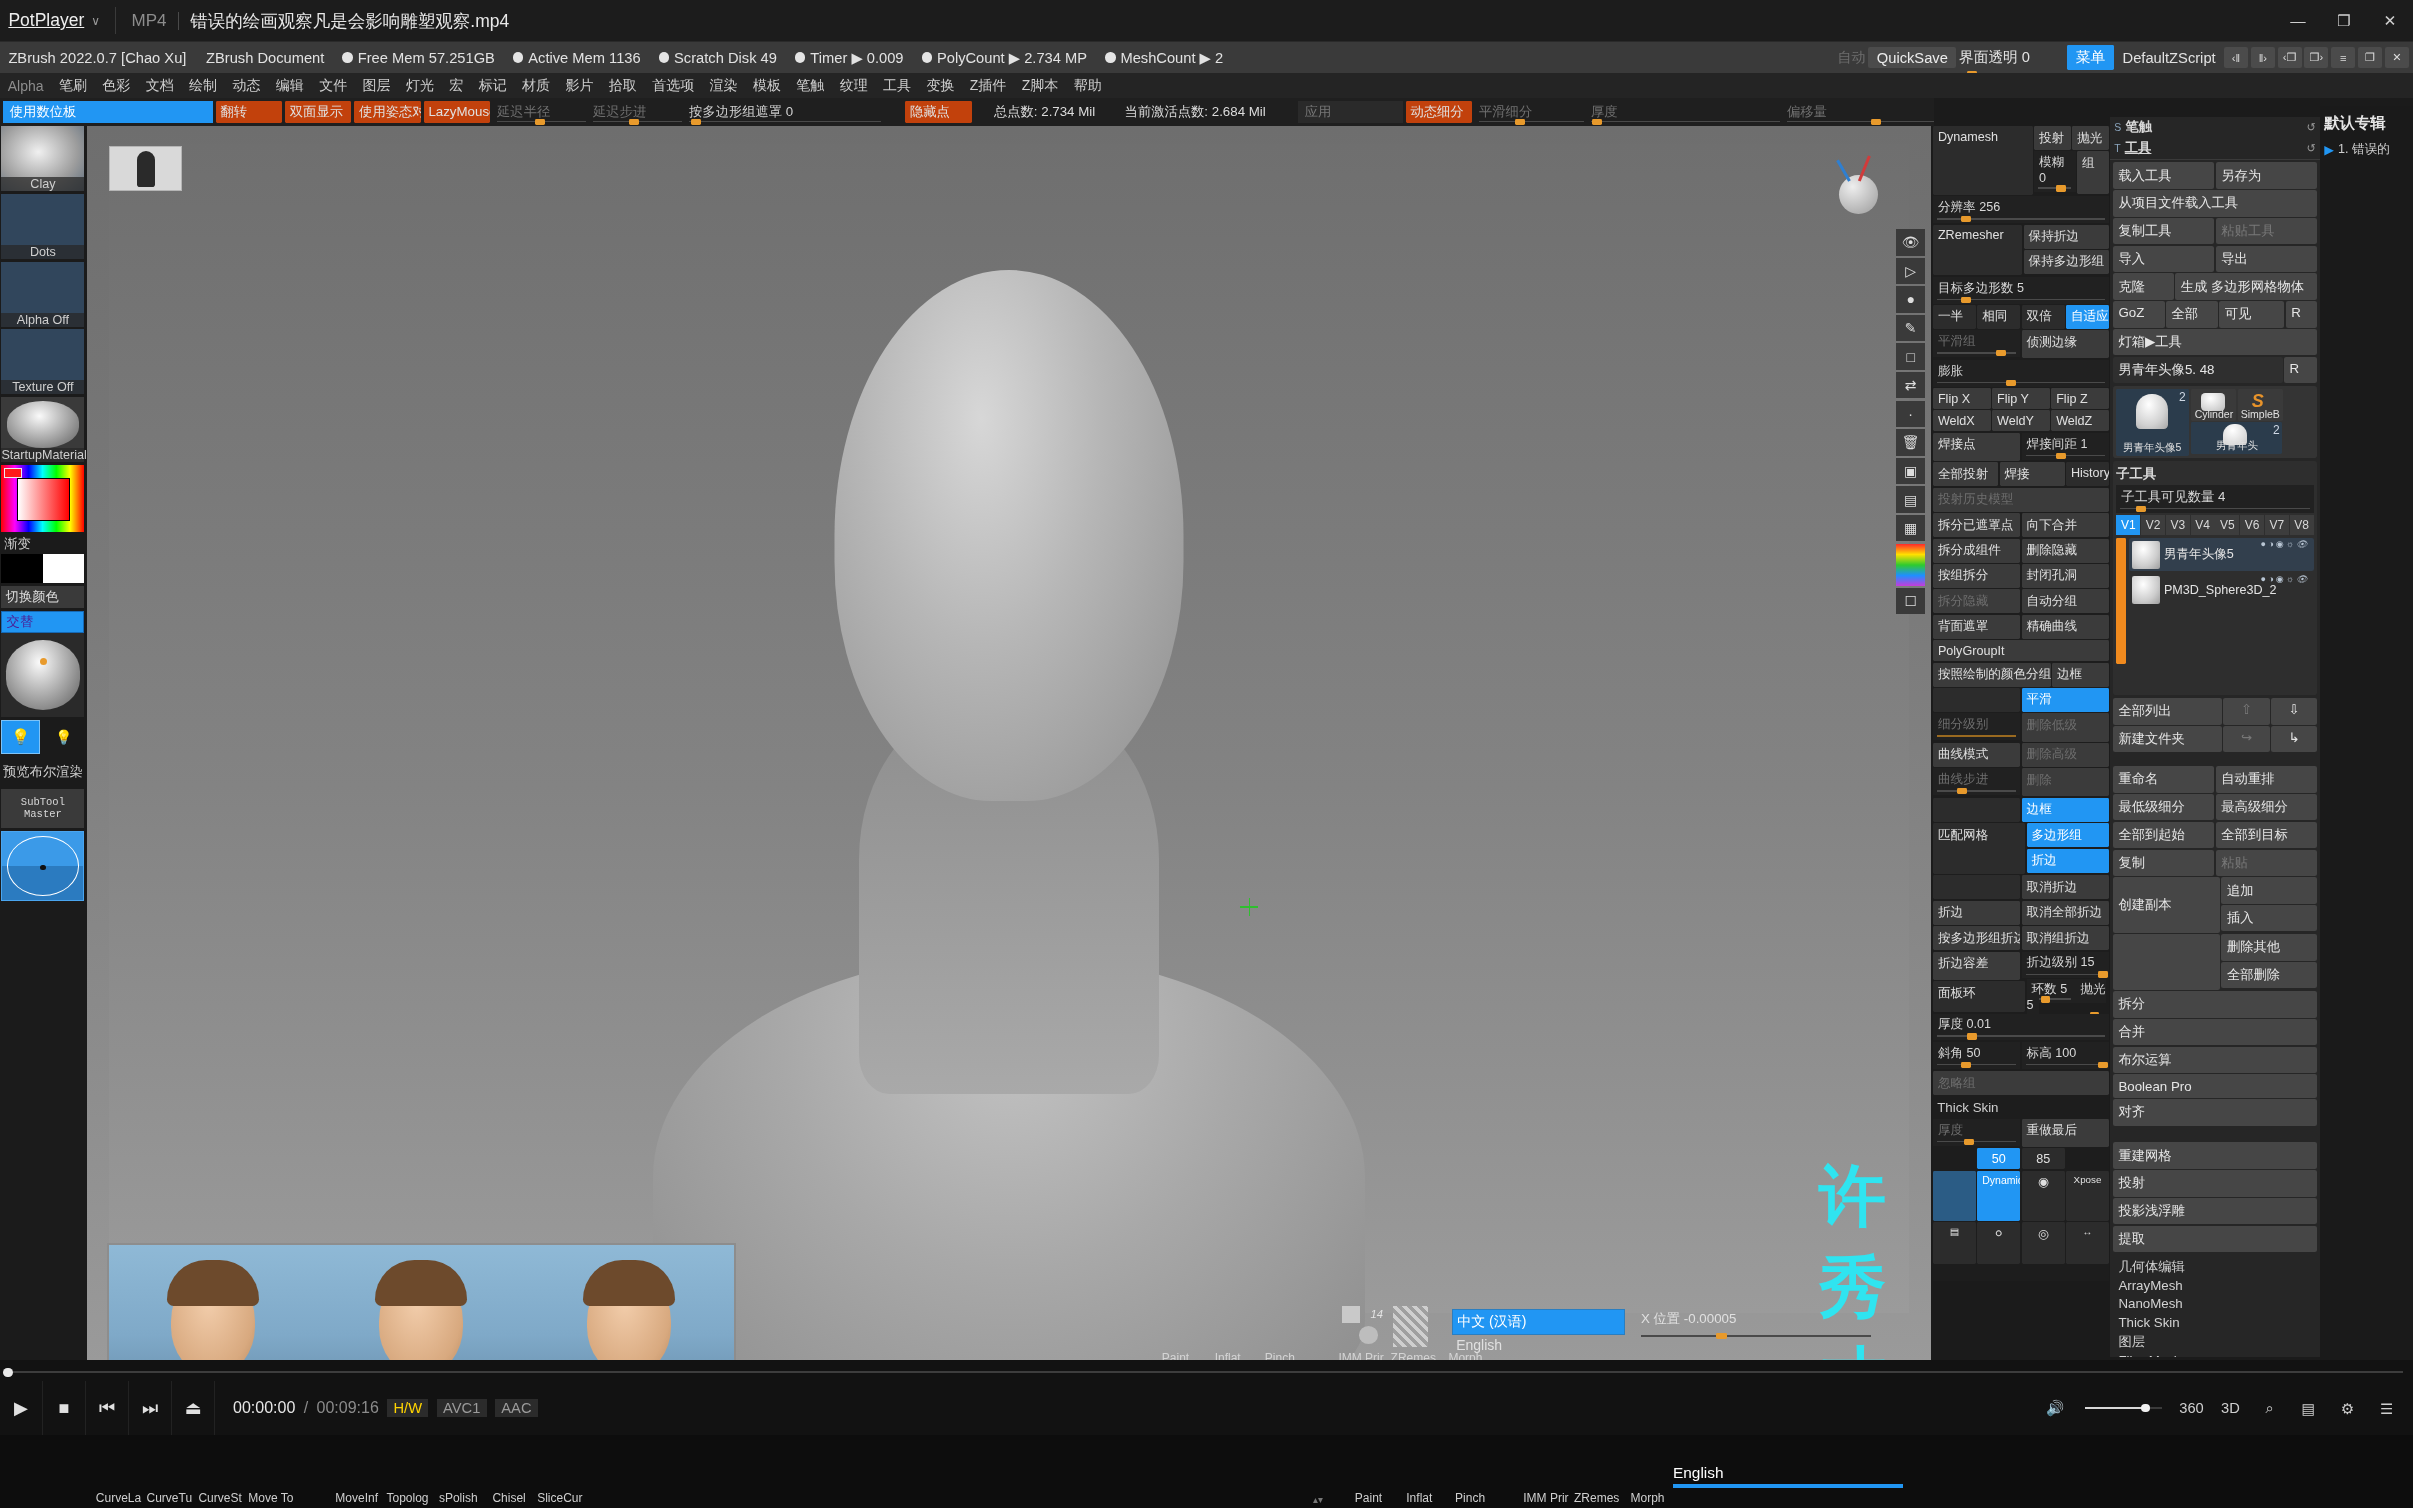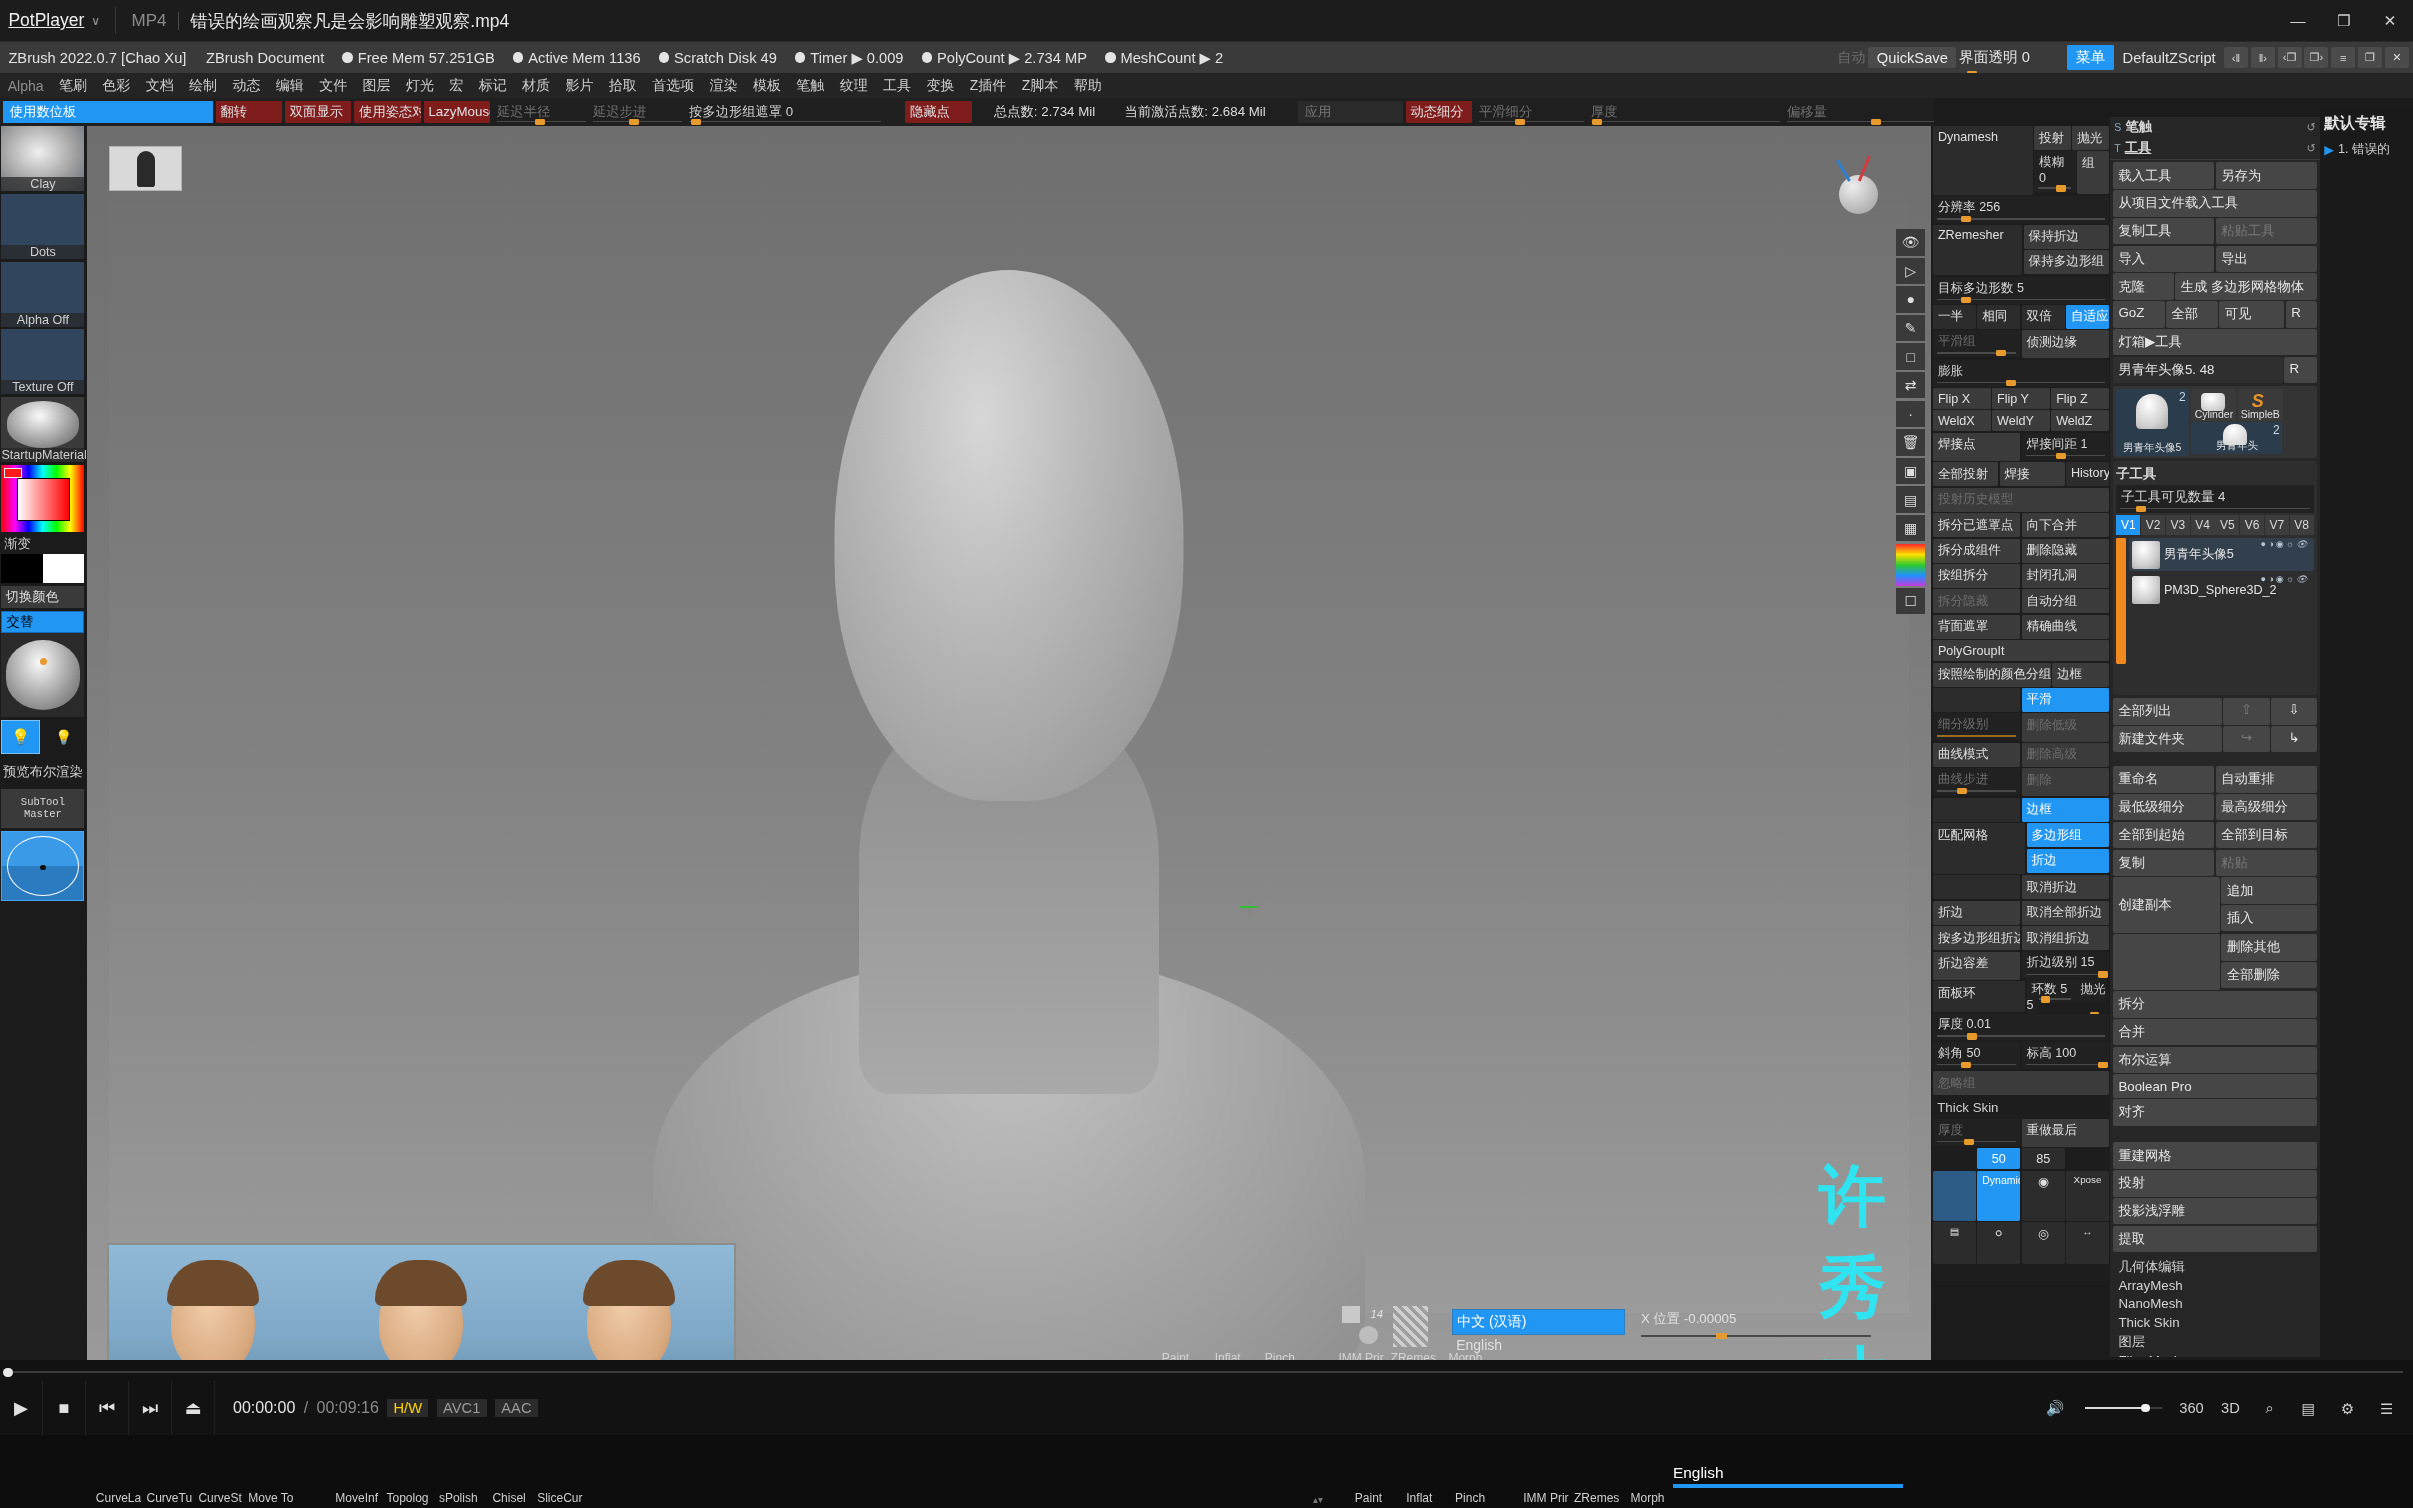--- a/index.html
+++ b/index.html
@@ -62,40 +62,40 @@
   #zb-menu .mi{ padding:0 7.7px; }
   #zb-menu .mi.dim{ color:#8d8d8d; }
 
   
   #zb-bar2{
     position:absolute; left:0; top:56px; width:1934px; height:28px;
     background:#1f1f1f; display:flex; align-items:center; font-size:13.3px;
   }
   .b2{ height:22.3px; display:flex; align-items:center; padding:0 7px; margin-left:2.8px; color:#dcdcdc;}
   .b2.sel{ background:#2196f3; color:#fff; }
-  .b2.btn{ background:#7f1d1d; }
+  .b2.btn{ background:#c2410c; }
   .b2.dimbtn{ background:#2a2a2a; color:#777; }
   .b2.plain{ background:transparent; }
   .sld{ position:relative; height:22.3px; display:flex;align-items:center; margin-left:7px; }
   .sld .lbl{ font-size:13.3px; color:#d0d0d0; }
   .sld .lbl.dim{ color:#6f6f6f; }
   .sld .track{ position:absolute; left:0; bottom:0.7px; height:1.4px; background:#4a4a4a; }
   .sld .knob{ position:absolute; bottom:-2.1px; width:9.8px; height:6.3px; background:#e89a2c; border-radius:1.4px; }
 
   
   #leftcol{ position:absolute; left:0; top:84px; width:87px; }
   .lbox{ width:83px; margin:0 0 2.8px 1.4px; background:#31465c; position:relative; }
   .lbox .cap{ position:absolute; left:0; bottom:0; width:100%; text-align:center;
      font-size:12.6px; color:#cfcfcf; background:rgba(40,40,40,.75); }
   .lbox.thumb{ height:65px; }
   .sphere{ width:100%; height:100%; border-radius:50%/45%;
      background:radial-gradient(ellipse at 45% 32%, #fafafa 0%, #bdbdbd 38%, #8a8a8a 70%, #5d5d5d 100%); }
   .lbtn{ width:83px; margin:2.8px 0 0 1.4px; background:#3a3a3a; color:#ddd; font-size:13.3px;
       height:22.3px; display:flex; align-items:center; padding-left:4.2px; }
-  .lbtn.blue{ background:#2196f3; color:#000000; border:1.4px solid #1669b5; }
+  .lbtn.blue{ background:#2196f3; color:#4c1d95; border:1.4px solid #1669b5; }
 
   
   #canvas{ position:absolute; left:87px; top:84px; width:1844px; height:1236px;
     background:linear-gradient(180deg,#6e6e6e 0%, #7a7a7a 38%, #8c8c8c 75%, #9a9a9a 100%); }
   #canvas-inner{ position:absolute; left:22.3px; top:18px; right:22.3px; bottom:49px;
     background:linear-gradient(180deg,#6f6f6f 0%,#838383 55%,#9b9b9b 100%); }
   #doc-thumb{ position:absolute; left:22.3px; top:19.6px; width:73px; height:45px;
     background:#d9d9d9; border:1.4px solid #b5b5b5; }
   #doc-thumb .bust{ position:absolute; left:50%; top:4.2px; transform:translateX(-50%);
     width:18px; height:36px; background:#2a2a2a; border-radius:9px 9px 2.8px 2.8px; }

